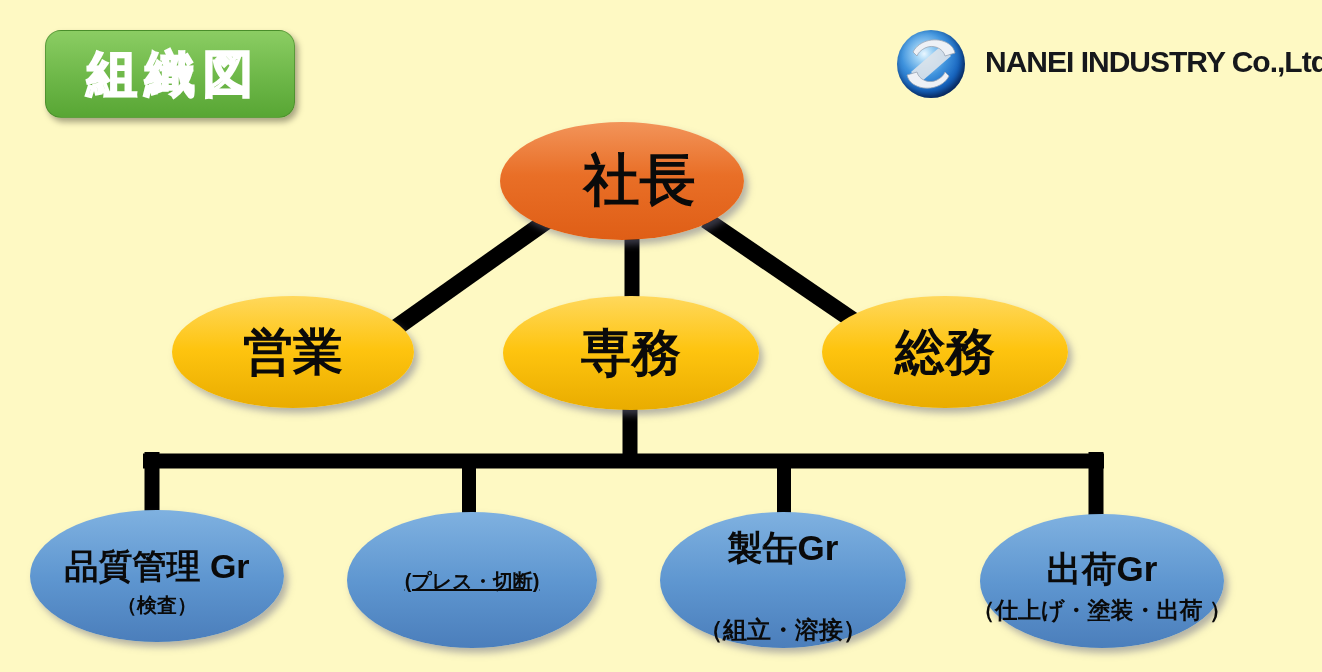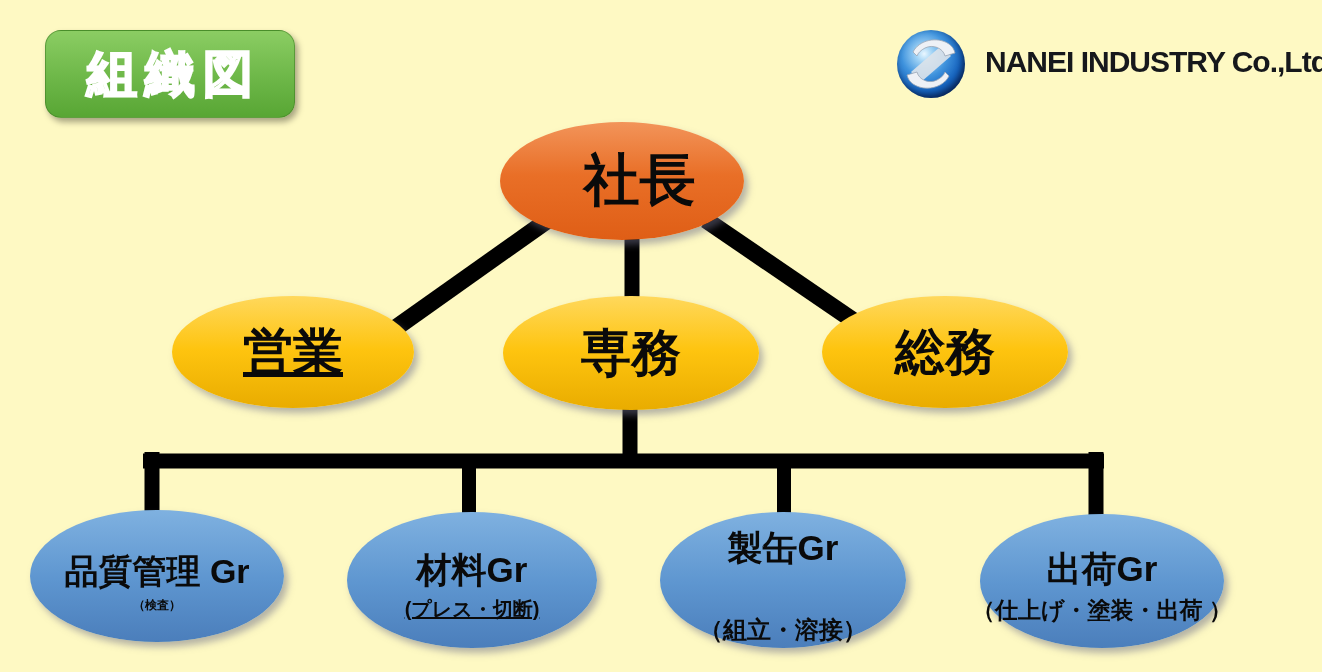--- a/index.html
+++ b/index.html
@@ -85,35 +85,35 @@
   .root-node {
     left: 500px; top: 122px; width: 244px; height: 118px;
     background: linear-gradient(180deg, #F2945A 0%, #E96F27 45%, #DF5E16 100%);
   }
   .root-node .label { font-size: 56px; margin-left: 35px; }
 
   .manager-node {
     background: linear-gradient(180deg, #FFD85C 0%, #FEC40F 48%, #E9AC00 100%);
   }
   .manager-node .label { font-size: 50px; }
-  .mgr-0 { left: 172px; top: 296px; width: 242px; height: 112px; text-decoration: underline; }
+  .mgr-0 { left: 172px; top: 296px; width: 242px; height: 112px; }
   .mgr-1 { left: 503px; top: 296px; width: 256px; height: 114px; }
   .mgr-2 { left: 822px; top: 296px; width: 246px; height: 112px; }
 
   .group-node {
     background: linear-gradient(180deg, #7FB1E0 0%, #5E96D0 52%, #4B7EBB 100%);
   }
   .group-node .label { font-size: 35px; margin-top: 10px; }
   .group-node .sub   { margin-top: 2px; }
   .grp-0 { left: 30px;  top: 510px; width: 254px; height: 132px; }
   .grp-1 { left: 347px; top: 512px; width: 250px; height: 136px; }
   .grp-2 { left: 660px; top: 512px; width: 246px; height: 136px; gap: 40px; }
   .grp-3 { left: 980px; top: 514px; width: 244px; height: 134px; }
   .grp-0 .label { font-size: 34px; }
-  .grp-0 .sub { font-size: 12px; }
+  .grp-0 .sub { font-size: 20px; }
   .grp-1 .sub { font-size: 20px; text-decoration: underline; }
   .grp-2 .sub { font-size: 24px; }
   .grp-3 .sub { font-size: 23px; }
 </style>
 </head>
 <body>
 
 <div class="canvas">
 
   <svg class="connectors" viewBox="0 0 1322 672">
@@ -155,21 +155,20 @@
   </div>
   <div class="node manager-node mgr-2">
     <span class="label">総務</span>
   </div>
 
   <div class="node group-node grp-0">
     <span class="label">品質管理 Gr</span>
     <span class="sub">（検査）</span>
   </div>
   <div class="node group-node grp-1">
-    <span class="label">材料Gr</span>
     <span class="sub">(プレス・切断)</span>
   </div>
   <div class="node group-node grp-2">
     <span class="label">製缶Gr</span>
     <span class="sub">（組立・溶接）</span>
   </div>
   <div class="node group-node grp-3">
     <span class="label">出荷Gr</span>
     <span class="sub">（仕上げ・塗装・出荷 ）</span>
   </div>

